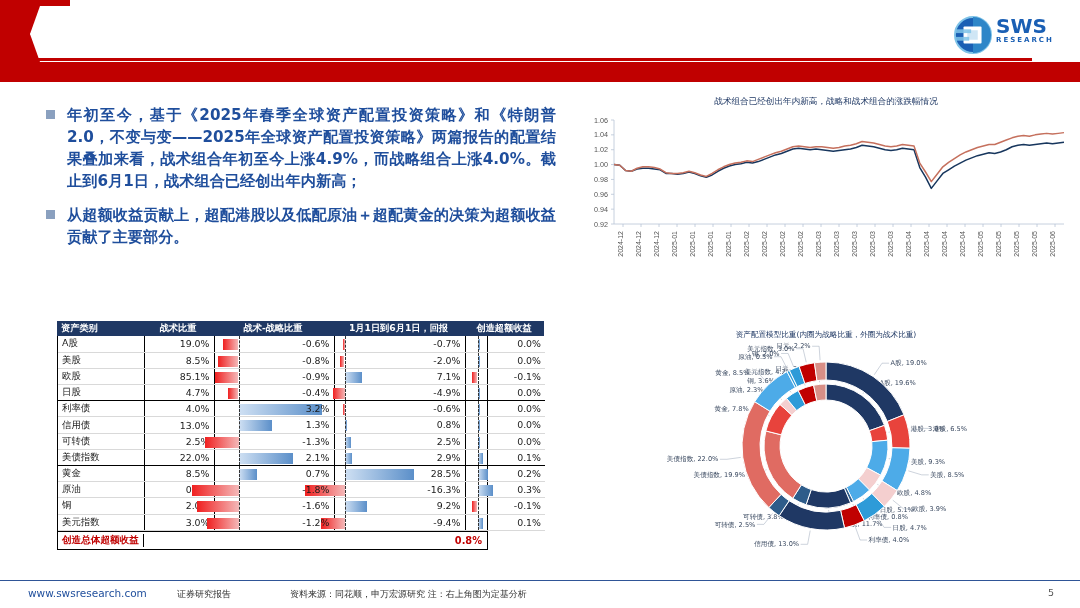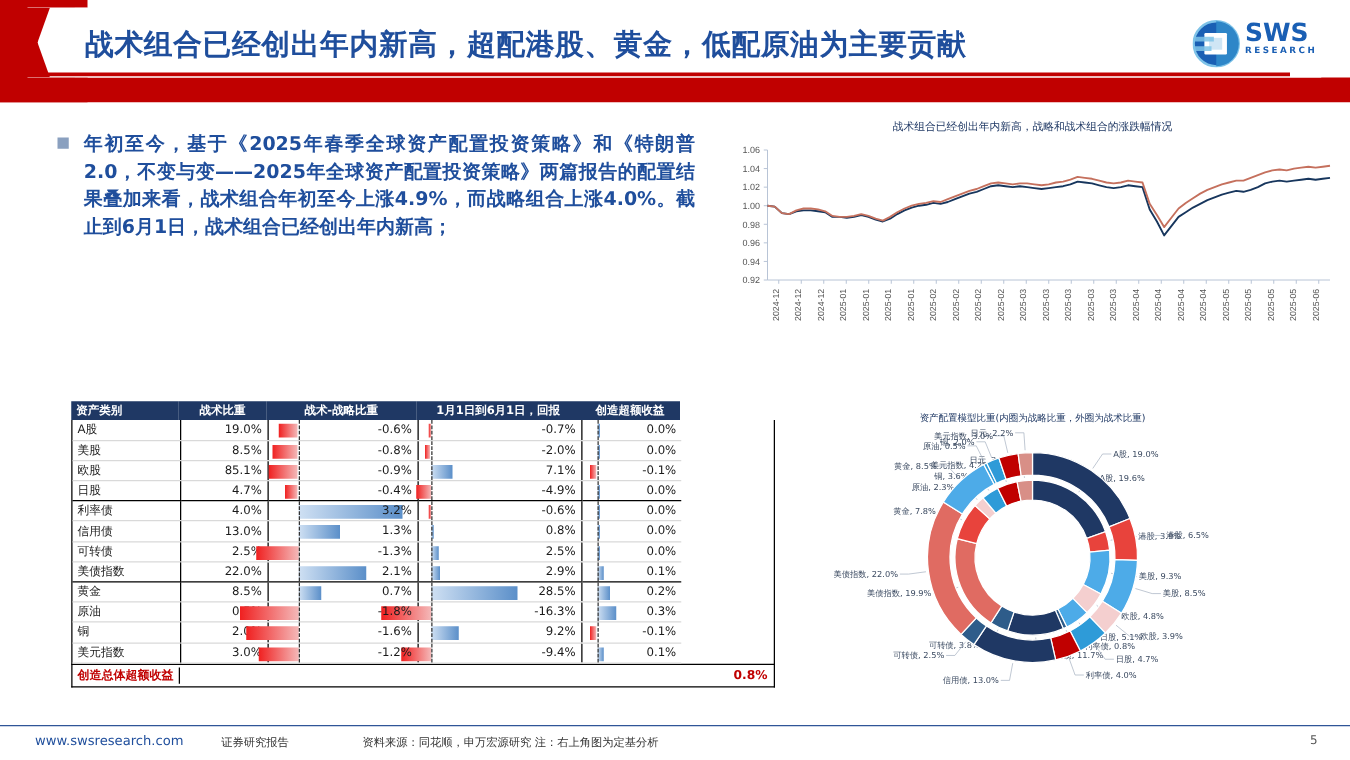--- a/index.html
+++ b/index.html
@@ -41,21 +41,21 @@
   .bullet { display:flex; margin-bottom:12px; }
   .bullet-sq {
     width:9px; height:9px; background:#8aa0bf; flex:none; margin-top:6px; margin-right:12px;
   }
   .bullet-tx {
     font-size:15.2px; font-weight:bold; color:#1f4e9c; line-height:1.45;
     text-align:justify; letter-spacing:0px;
   }
 
   
-  .tbl-wrap { position:absolute; left:57px; top:321px; width:563px; }
+  .tbl-wrap { position:absolute; left:57px; top:321px; width:431px; }
   table.alloc { border-collapse:collapse; width:487px; table-layout:fixed; font-size:9.2px; }
   table.alloc th {
     background:#1f3864; color:#ffffff; font-weight:bold; font-size:9.2px;
     height:15px; padding:0 4px; text-align:center; border:none; white-space:nowrap;
   }
   table.alloc th.lbl { text-align:left; padding-left:4px; }
   table.alloc td { height:16.2px; padding:0 4px; border:none; color:#1a1a1a; white-space:nowrap; }
   td.lbl { text-align:left; font-size:9.4px; }
   td.num { text-align:right; font-size:9.4px; }
   td.barcell { position:relative; padding:0; }
@@ -96,21 +96,20 @@
 </head>
 <body>
 
 <div class="header">
   <div class="hdr-red-left"></div>
   <div class="hdr-red-bar"></div>
   <div class="hdr-white"></div>
   <div class="hdr-chev"></div>
   <div class="hdr-chev2"></div>
   <div class="hdr-rule"></div>
-  <div class="hdr-title">战术组合已经创出年内新高，超配港股、黄金，低配原油为主要贡献</div>
   <div class="hdr-logo">
     <svg class="logo-mark" viewBox="0 0 40 40">
       <circle cx="20" cy="20" r="19" fill="#1a5fb4"></circle>
       <circle cx="20" cy="20" r="19" fill="none" stroke="#7fc3e8" stroke-width="2"></circle>
       <path d="M20 1 A19 19 0 0 1 20 39 Z" fill="#2e86c8"></path>
       <rect x="10" y="11" width="19" height="18" fill="#ffffff" rx="1"></rect>
       <rect x="14" y="15" width="11" height="10" fill="#cfe6f5"></rect>
       <path d="M2 14 h16 v4 h-16 z" fill="#7fc3e8" opacity="0.85"></path>
       <path d="M2 22 h14 v4 h-14 z" fill="#7fc3e8" opacity="0.85"></path>
     </svg>
@@ -118,20 +117,24 @@
       <div class="logo-sws">SWS</div>
       <div class="logo-res">RESEARCH</div>
     </div>
   </div>
 </div>
 
 <div class="bullets">
   <div class="bullet">
     <div class="bullet-sq"></div>
     <div class="bullet-tx">年初至今，基于《2025年春季全球资产配置投资策略》和《特朗普2.0，不变与变——2025年全球资产配置投资策略》两篇报告的配置结果叠加来看，战术组合年初至今上涨4.9%，而战略组合上涨4.0%。截止到6月1日，战术组合已经创出年内新高；</div>
+  </div>
+  <div class="bullet">
+    <div class="bullet-sq"></div>
+    <div class="bullet-tx">从超额收益贡献上，超配港股以及低配原油＋超配黄金的决策为超额收益贡献了主要部分。</div>
   </div>
 </div>
 
 <div class="tbl-wrap">
   <table class="alloc">
     <thead>
       <tr>
         <th class="lbl" style="width:86px">资产类别</th>
         <th style="width:70px">战术比重</th>
         <th style="width:120px">战术-战略比重</th>

